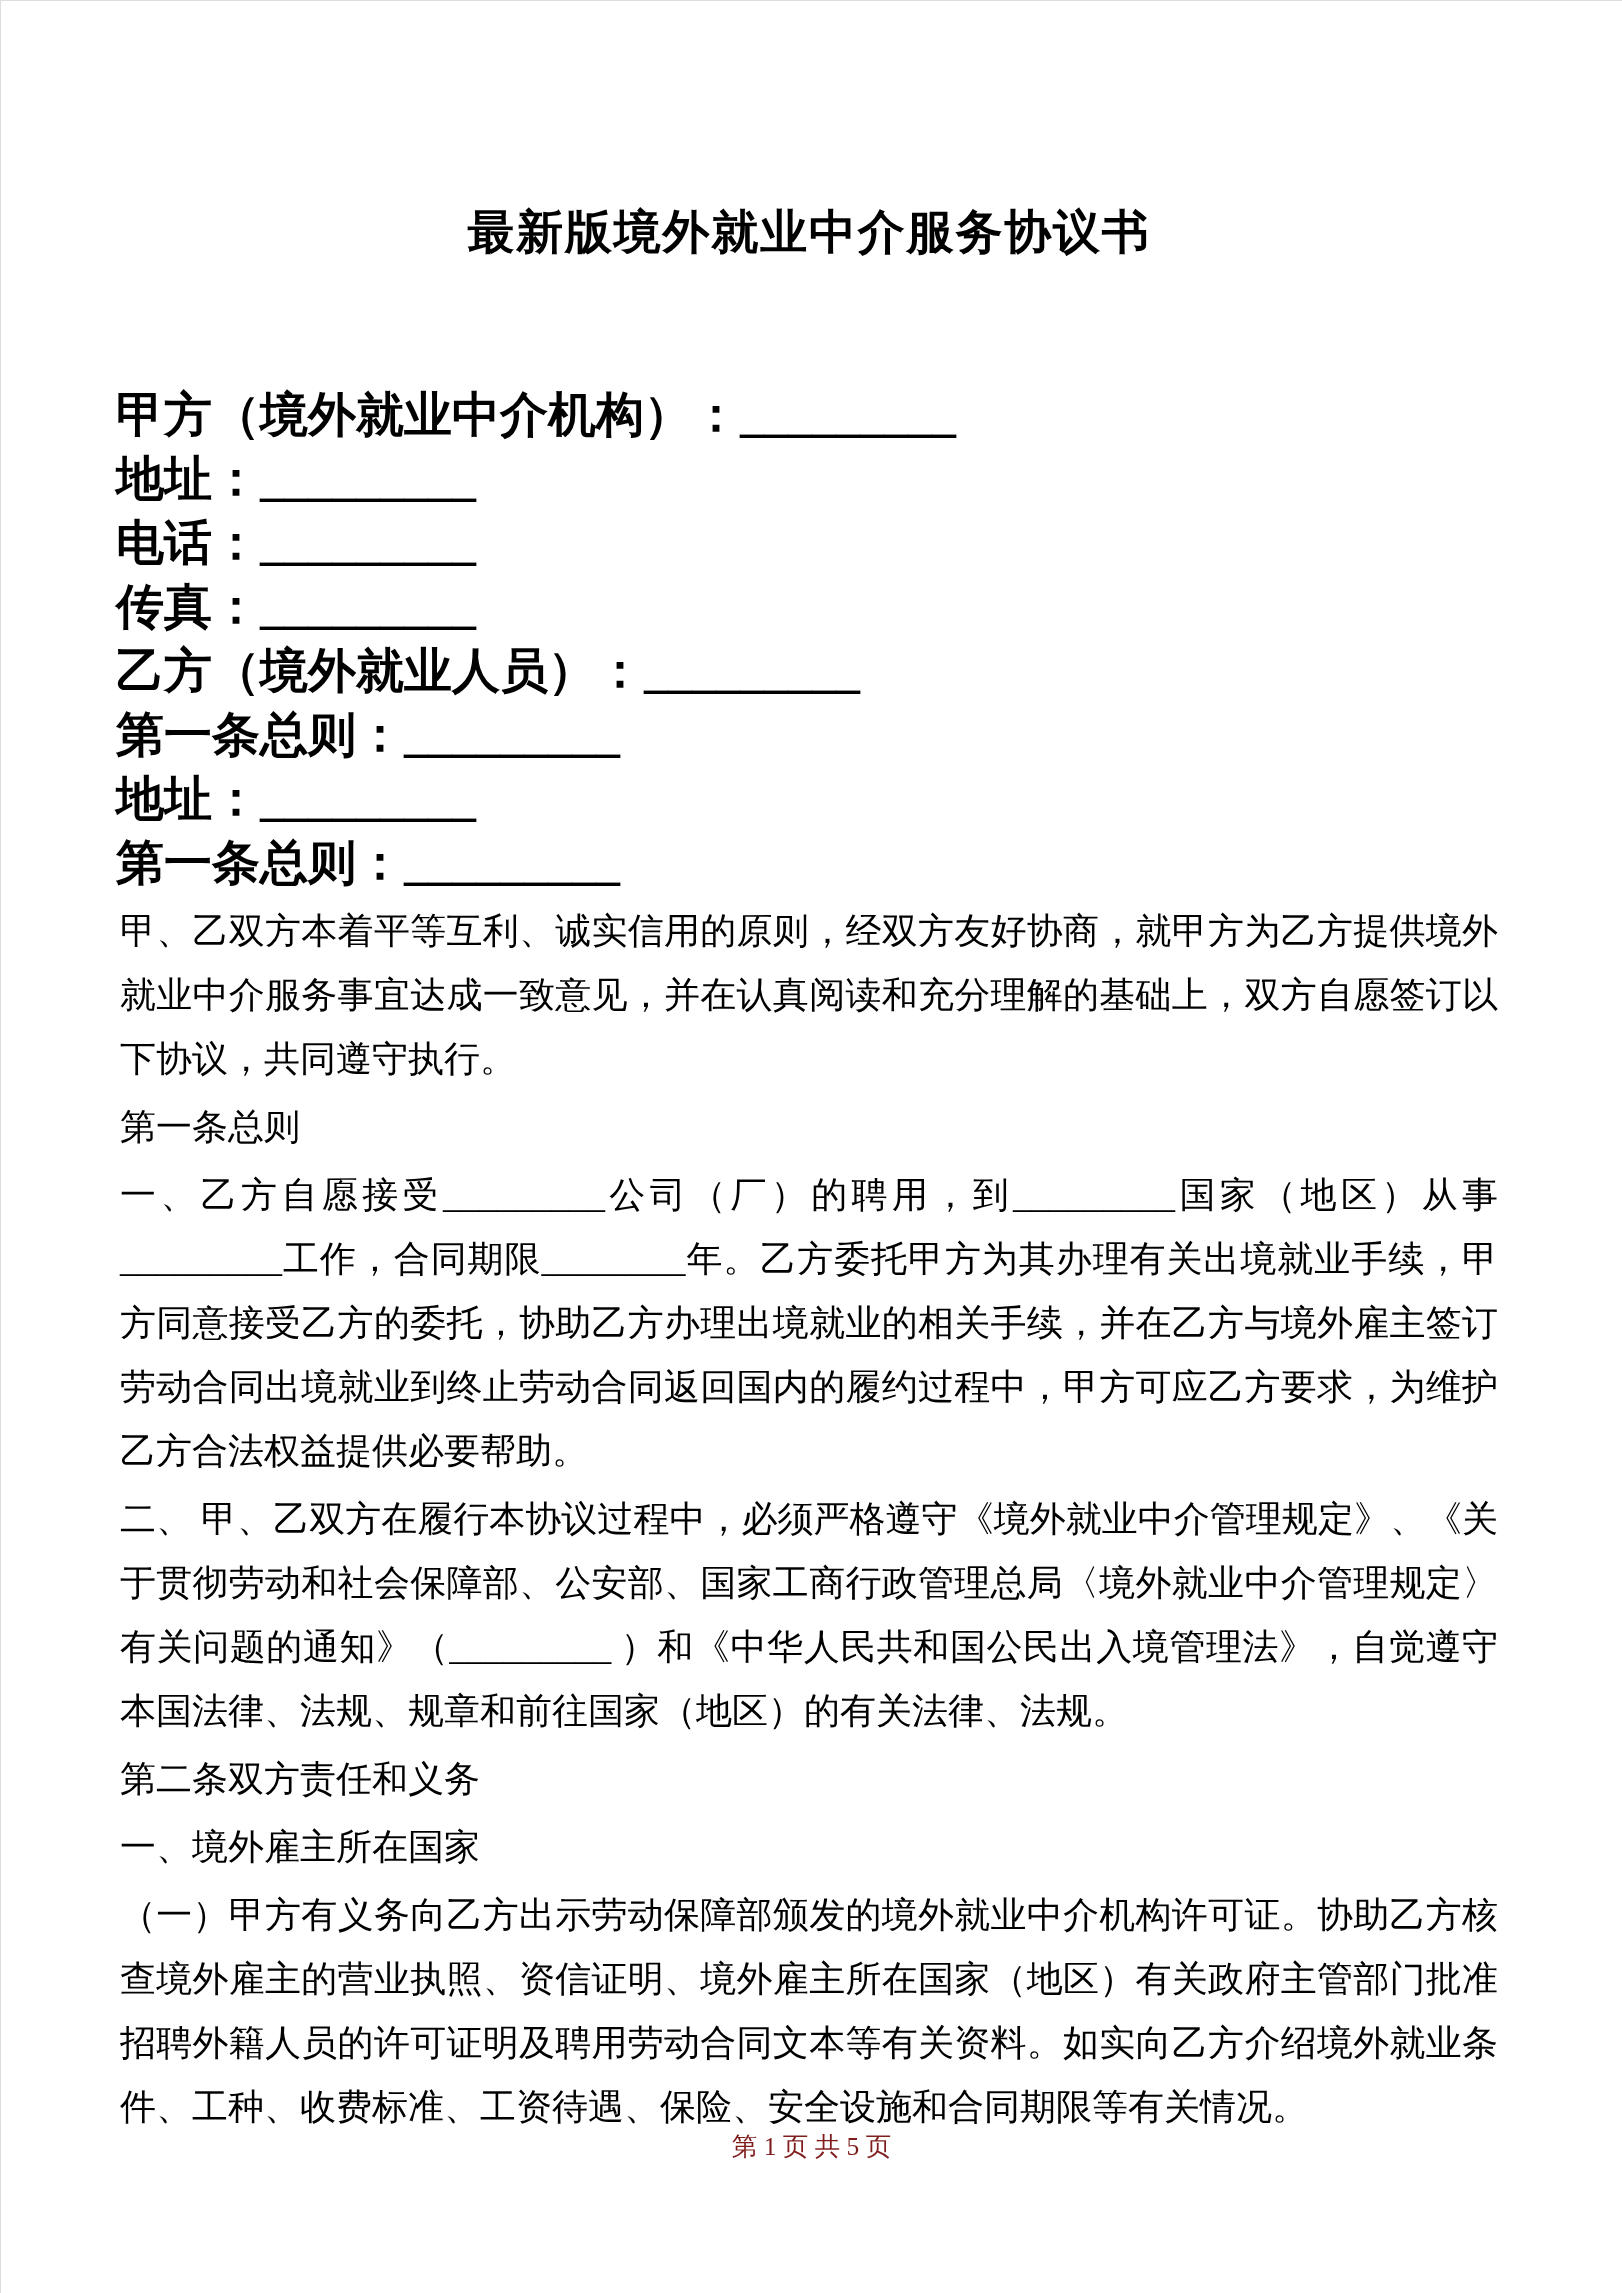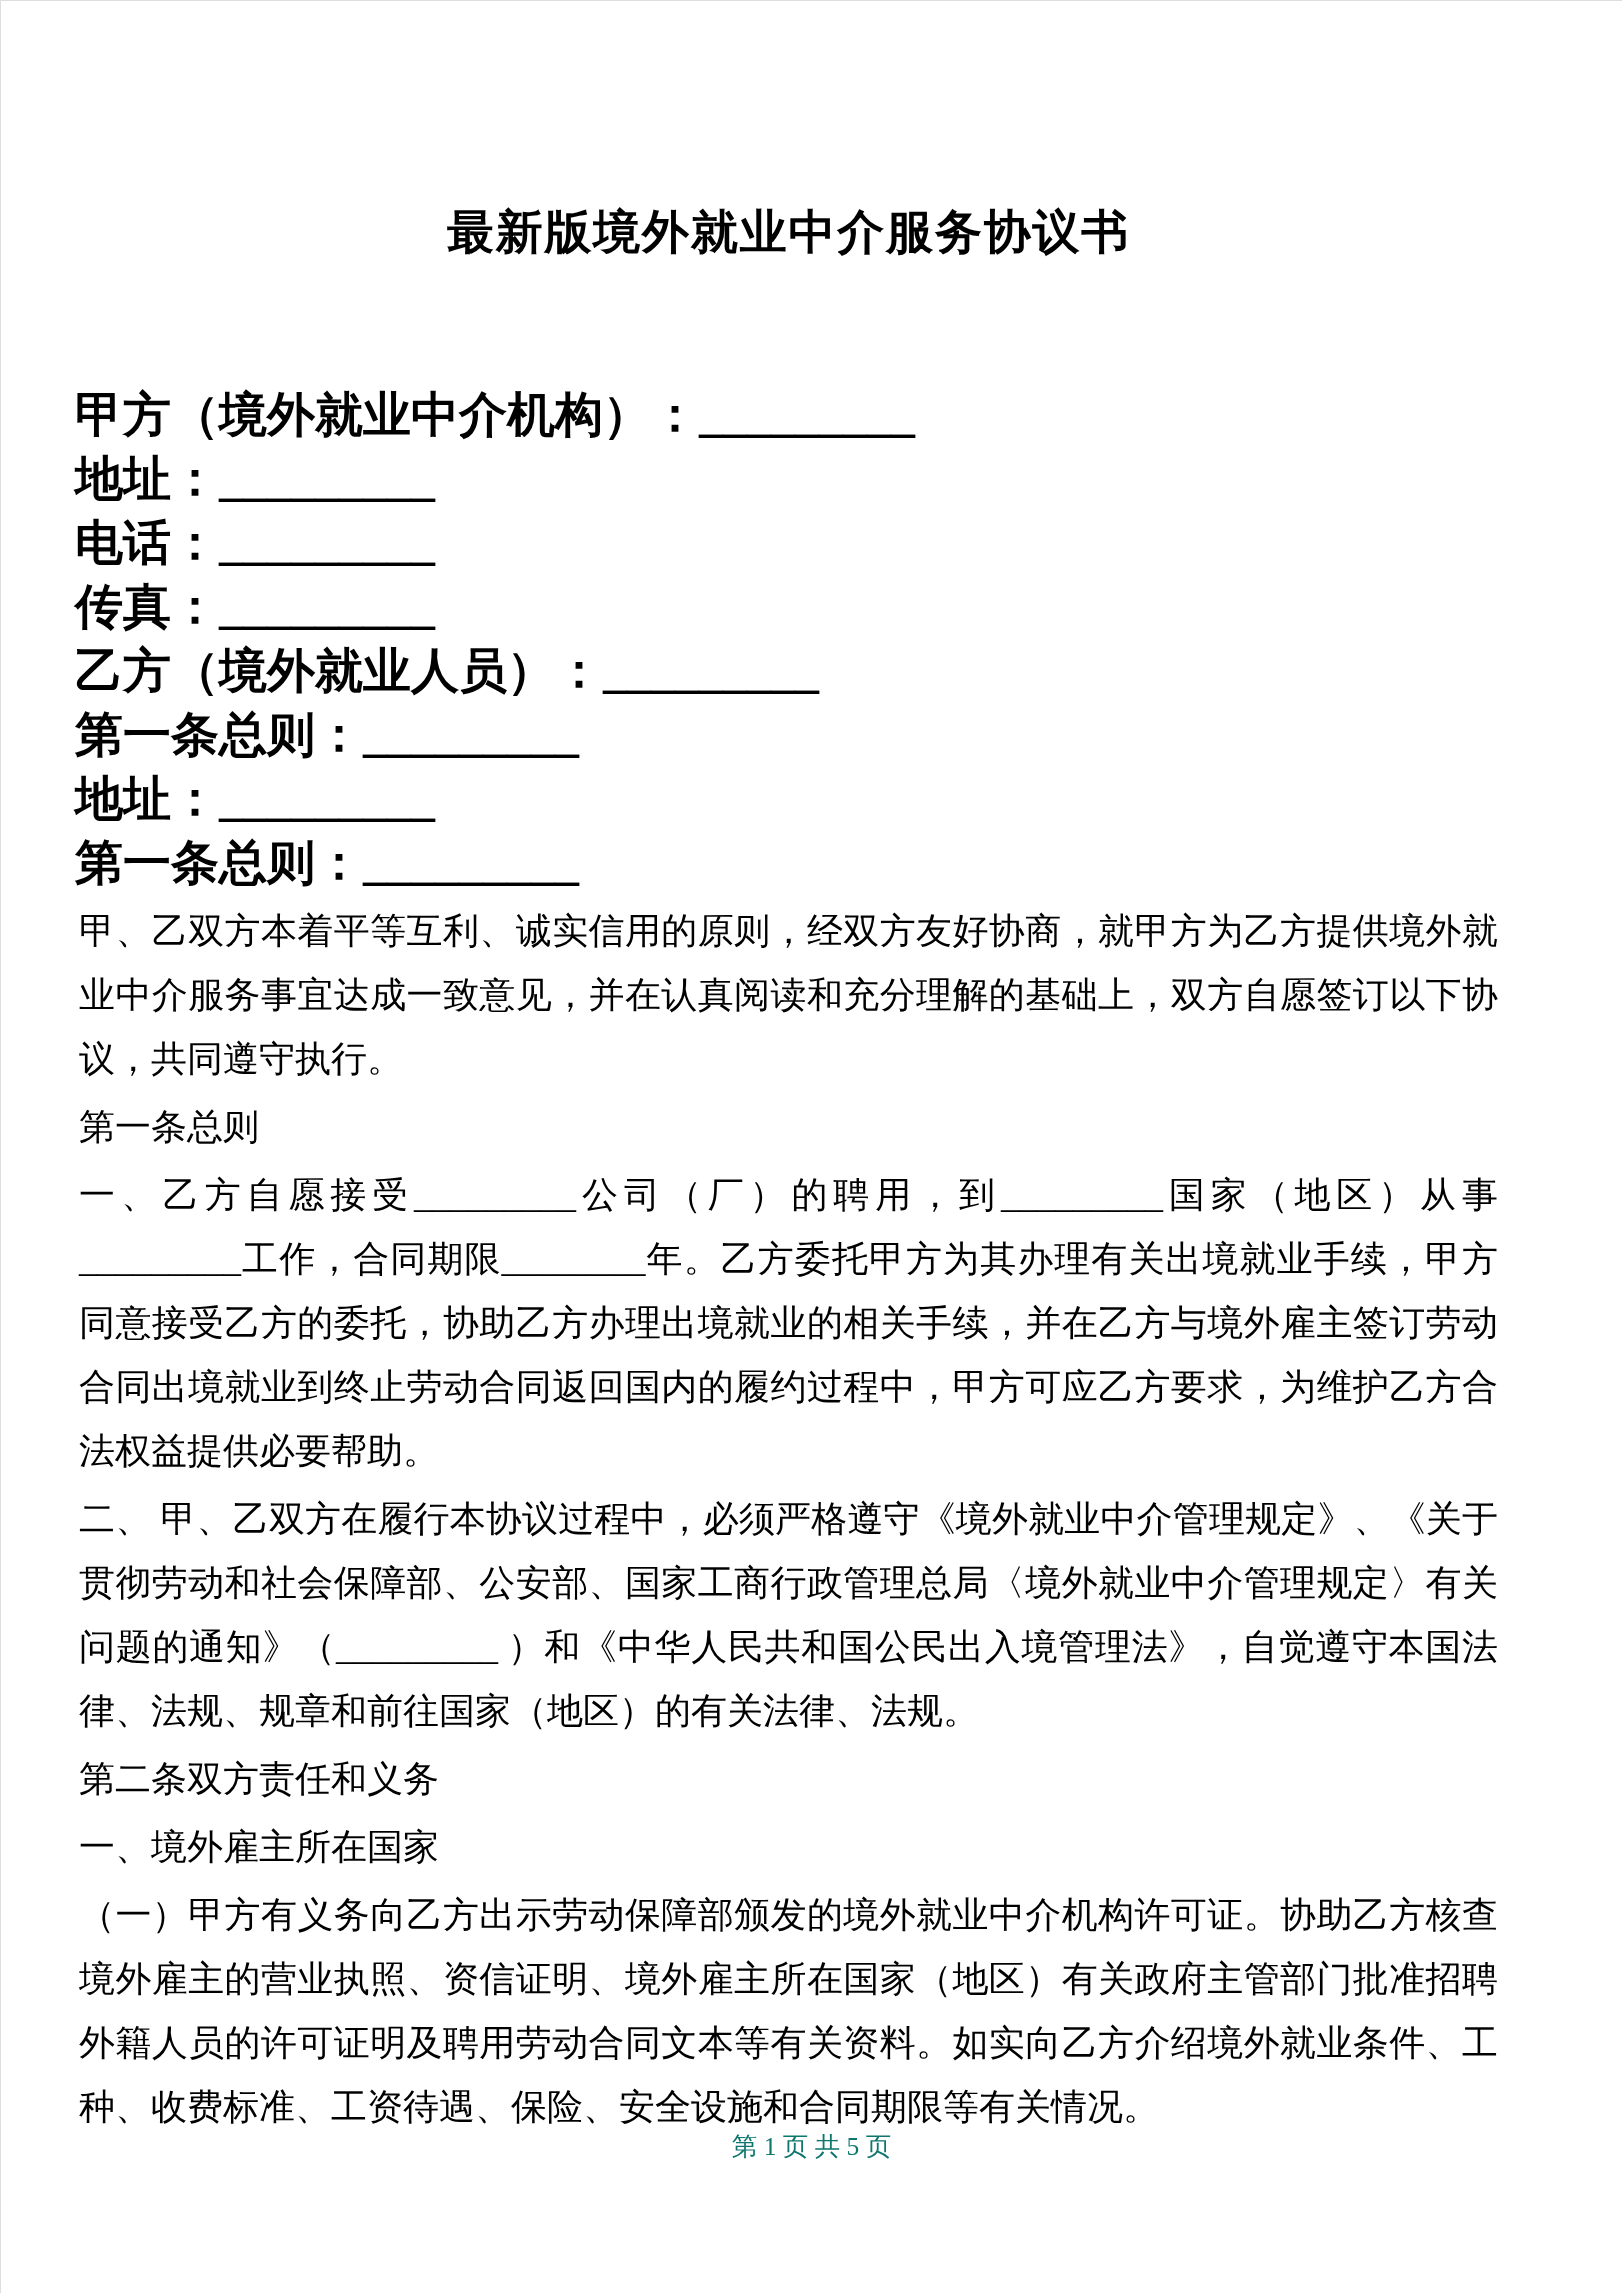--- a/index.html
+++ b/index.html
@@ -7,21 +7,21 @@
     padding: 0;
     background: #ffffff;
   }
   .page {
     position: relative;
     width: 1623px;
     height: 2294px;
     box-sizing: border-box;
     background: #ffffff;
     border: 1.8px solid #dedede;
-    padding: 195px 120px 0 74px;
+    padding: 195px 120px 0 115px;
     font-family: "Liberation Serif", "DejaVu Serif", serif;
     color: #000000;
     overflow: hidden;
   }
   .doc-title {
     margin: 0 0 114px 0;
     font-size: 47px;
     line-height: 73px;
     font-weight: bold;
     text-align: center;
@@ -50,21 +50,21 @@
   }
   .page-footer {
     position: absolute;
     left: 0;
     right: 0;
     bottom: 128px;
     text-align: center;
     font-size: 25.5px;
     line-height: 36px;
     font-weight: normal;
-    color: #0f766e;
+    color: #7f1d1d;
   }
 </style>
 </head>
 <body>
 
 <div class="page">
 
   <h1 class="doc-title">最新版境外就业中介服务协议书</h1>
 
   <div>

